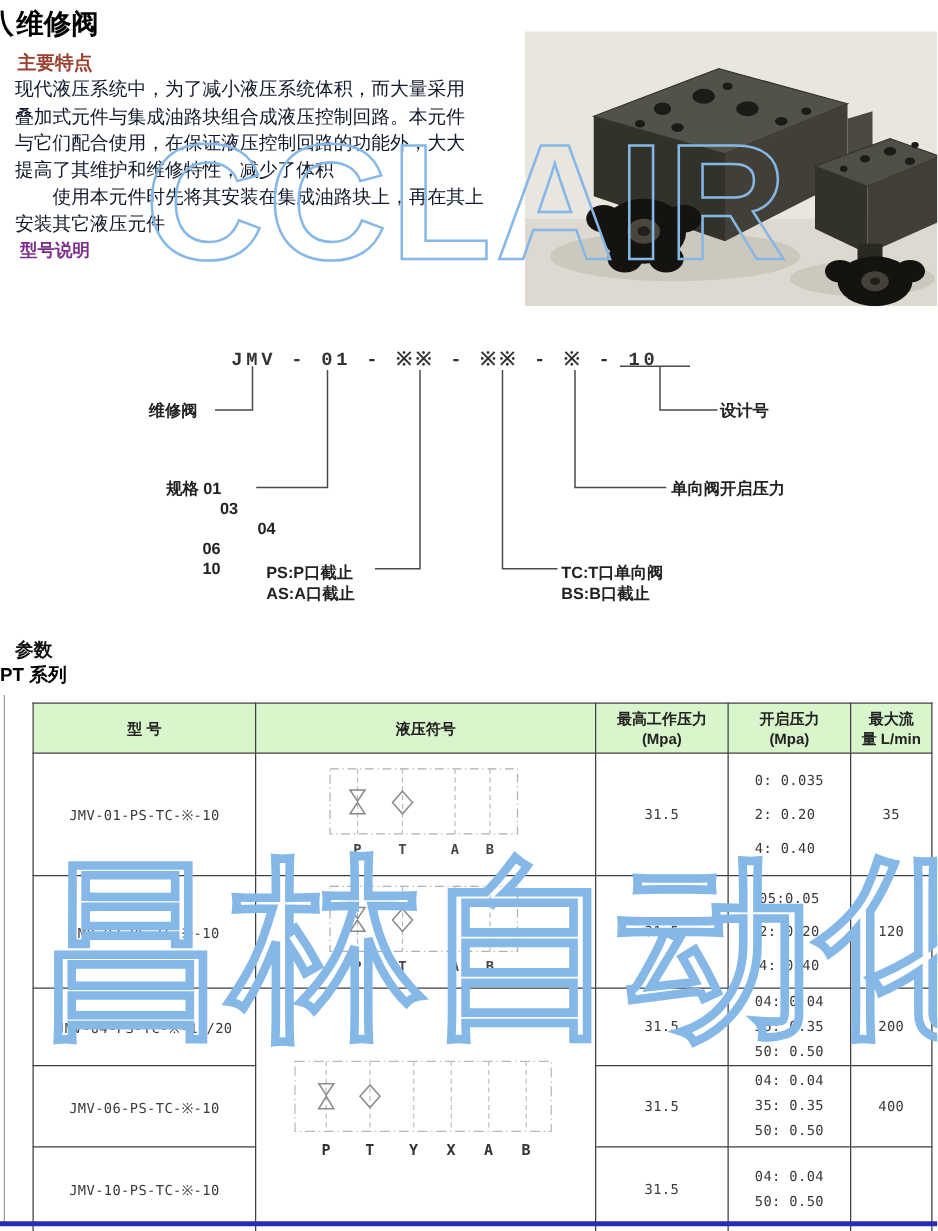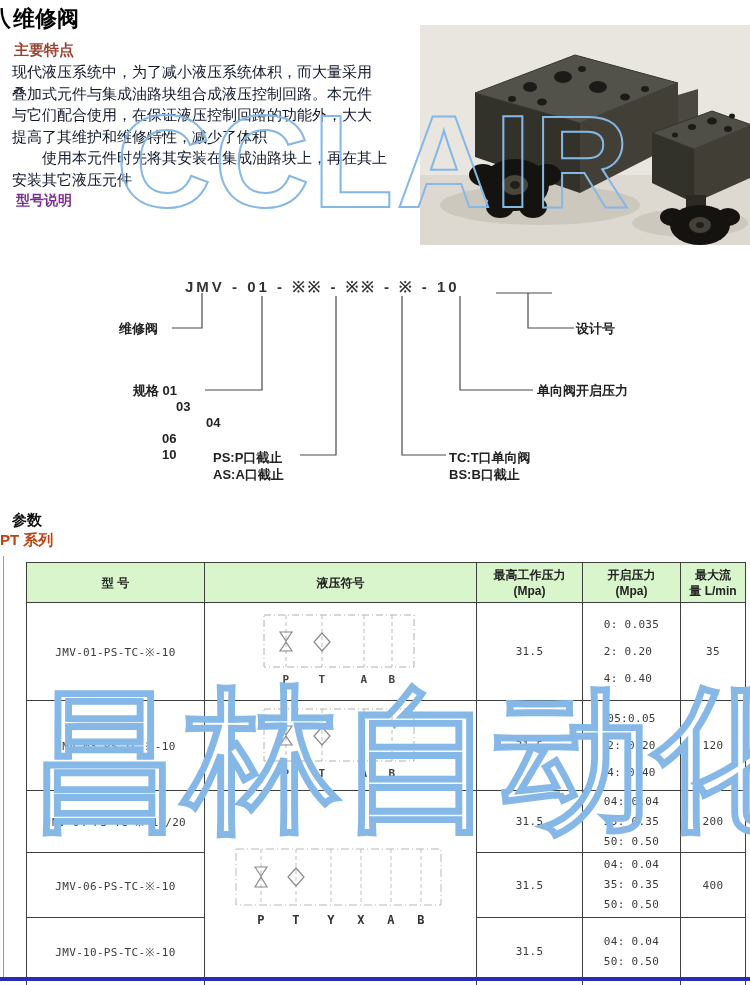--- a/index.html
+++ b/index.html
@@ -9,27 +9,27 @@
   
   #title{left:0;top:4px;font-size:22px;font-weight:bold;color:#000;white-space:nowrap;display:flex;}
   #title .clip{display:inline-block;width:13px;overflow:hidden;}
   #title .clip span{display:inline-block;margin-left:-11px;}
   #feat-head{left:14px;top:41px;font-size:15px;font-weight:600;color:#9c4030;}
   #feat-body{left:12px;top:61px;font-size:15px;line-height:21.6px;color:#0f172a;font-weight:500;width:420px;}
   #model-head{left:16px;top:192px;font-size:14px;font-weight:600;color:#7b2d8b;}
   
   #photo{left:420px;top:25px;width:330px;height:220px;}
   
-  #code-line{left:185px;top:276px;font-family:Liberation Sans, sans-serif;font-size:15px;
+  #code-line{left:185px;top:276px;font-family:Liberation Mono, monospace;font-size:15px;
              letter-spacing:3px;color:#333;font-weight:600;white-space:nowrap;}
   .dlabel{font-size:13px;color:#222;font-weight:600;white-space:nowrap;}
   #diag-svg{left:0;top:260px;}
   
   #params-head{left:12px;top:511px;font-size:15px;font-weight:600;color:#111;}
-  #series-label{left:0px;top:531px;font-size:15px;font-weight:600;color:#c2410c;}
+  #series-label{left:0px;top:531px;font-size:15px;font-weight:600;color:#000000;}
   
   #ptable{position:absolute;left:26px;top:562px;width:719px;border-collapse:collapse;table-layout:fixed;}
   #ptable th,#ptable td{border:1px solid #3f3f3f;padding:0;overflow:hidden;}
   #ptable th{background:#d8f5cc;font-size:12px;font-weight:600;color:#222;line-height:16px;}
   #ptable td{font-family:"DejaVu Sans Mono",monospace;font-size:11px;color:#3a3a3a;
              letter-spacing:.3px;text-align:center;vertical-align:middle;}
   .open-lines{display:inline-block;text-align:left;}
   .lh-tall .open-lines{line-height:27px;}
   .lh-short .open-lines{line-height:20px;}
   

